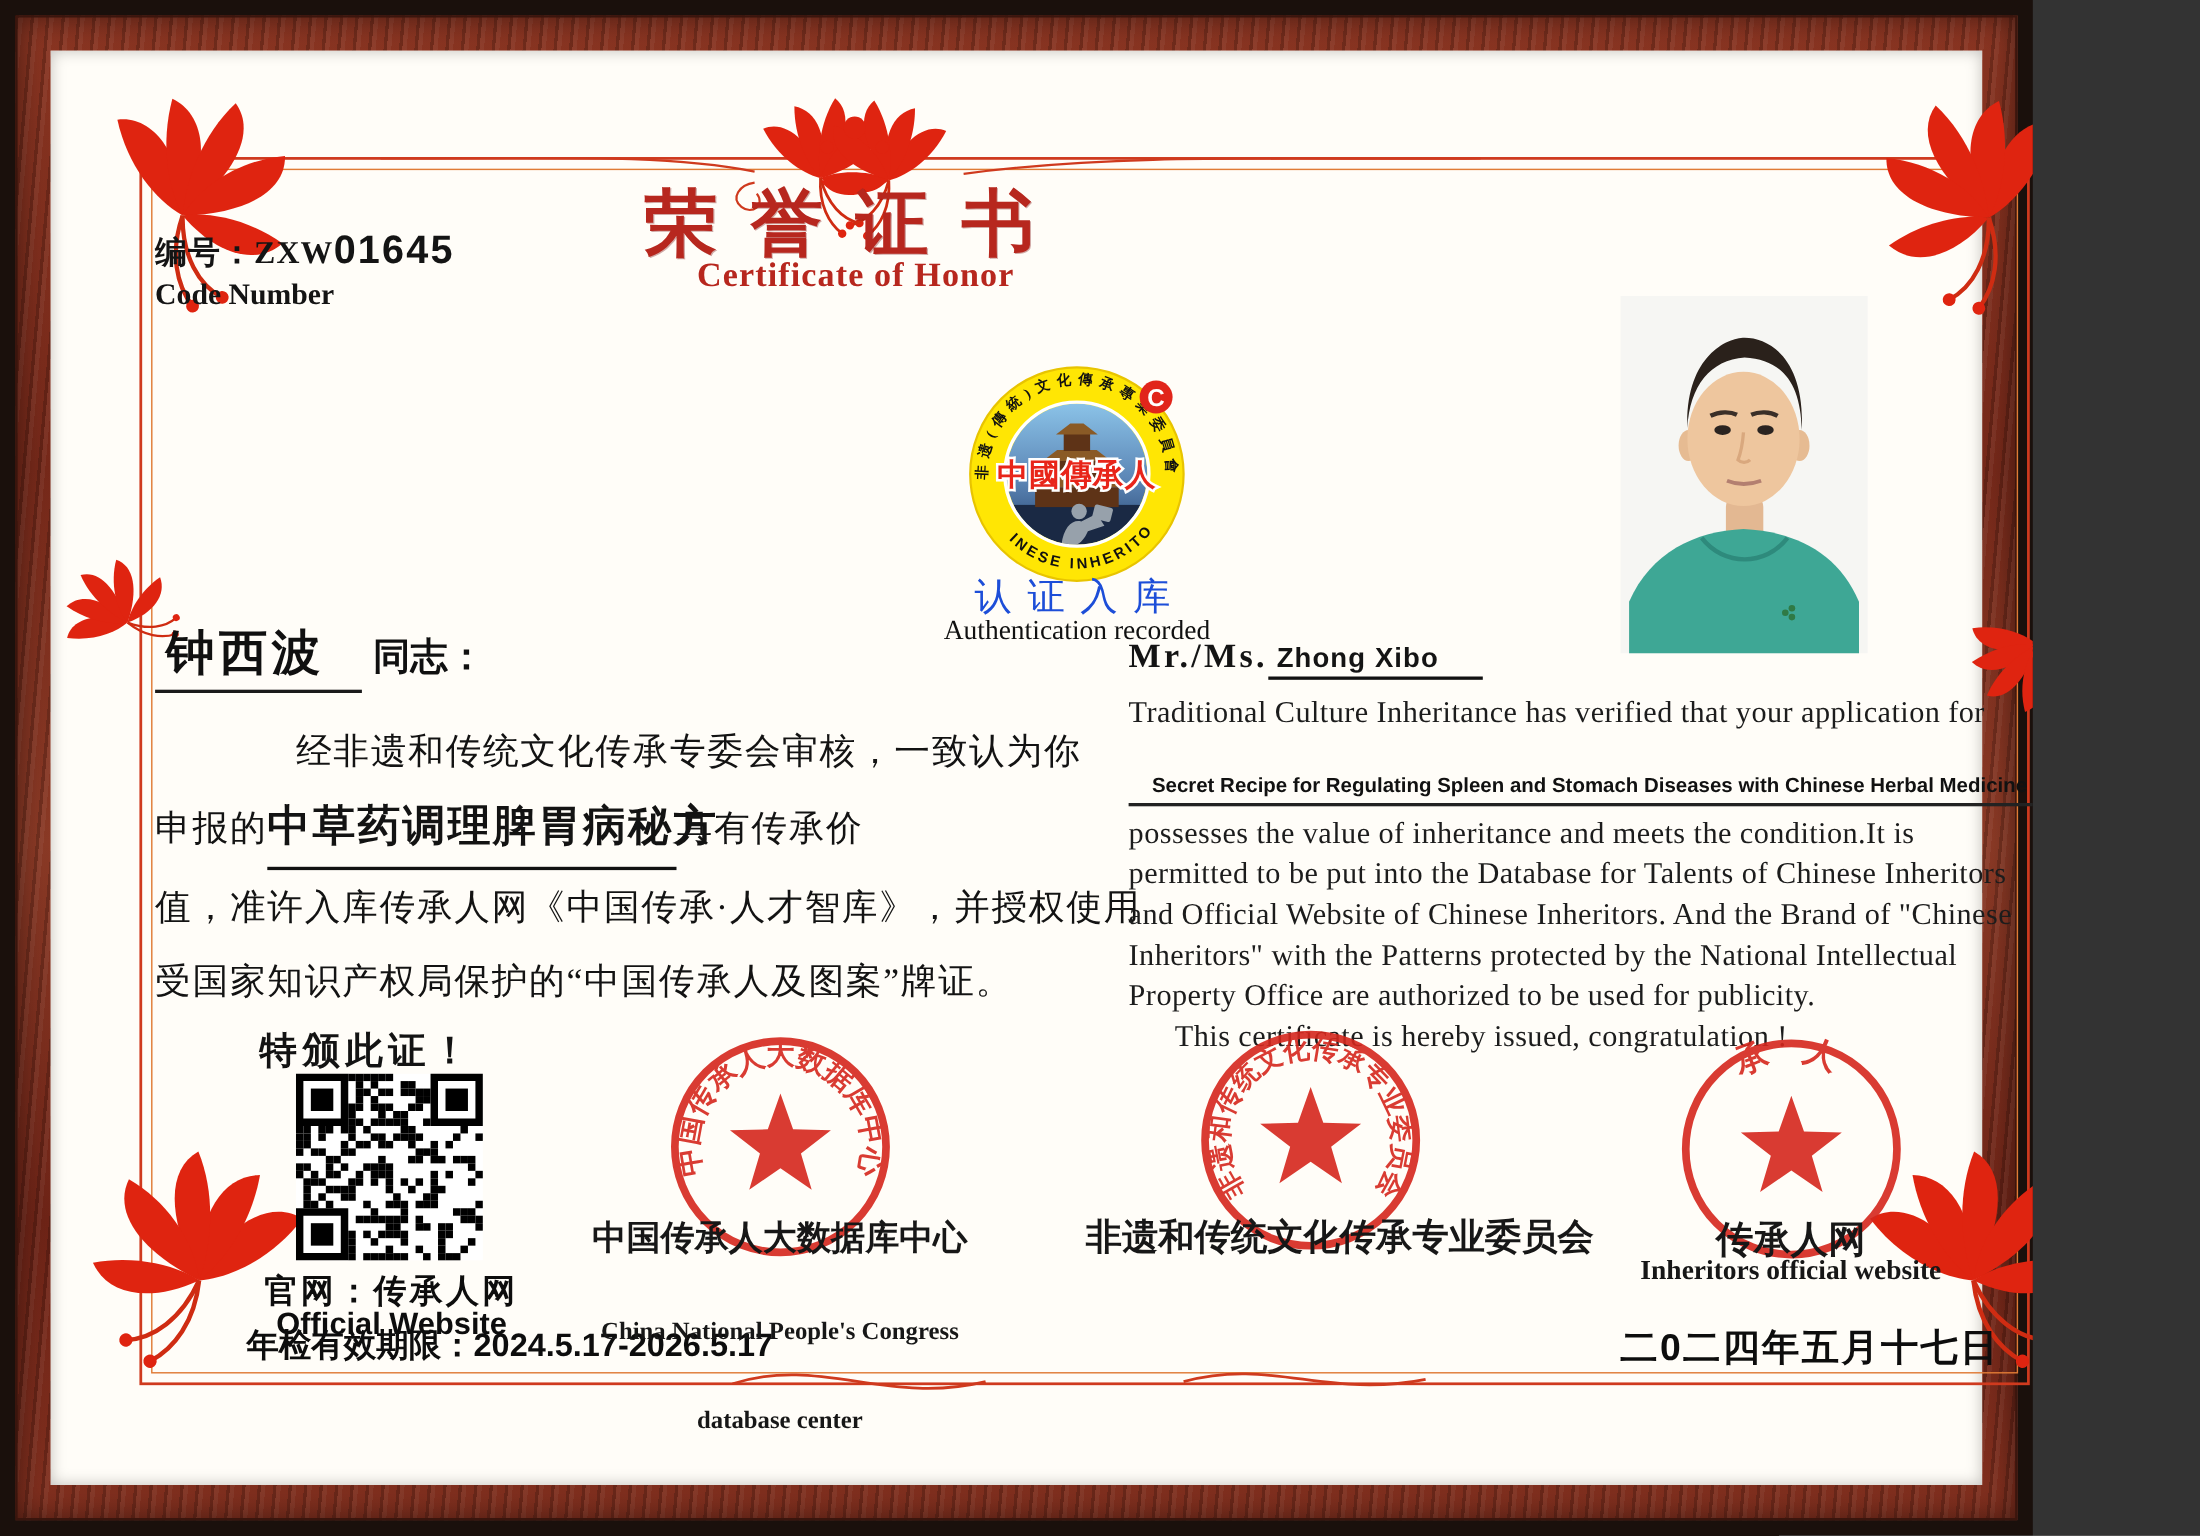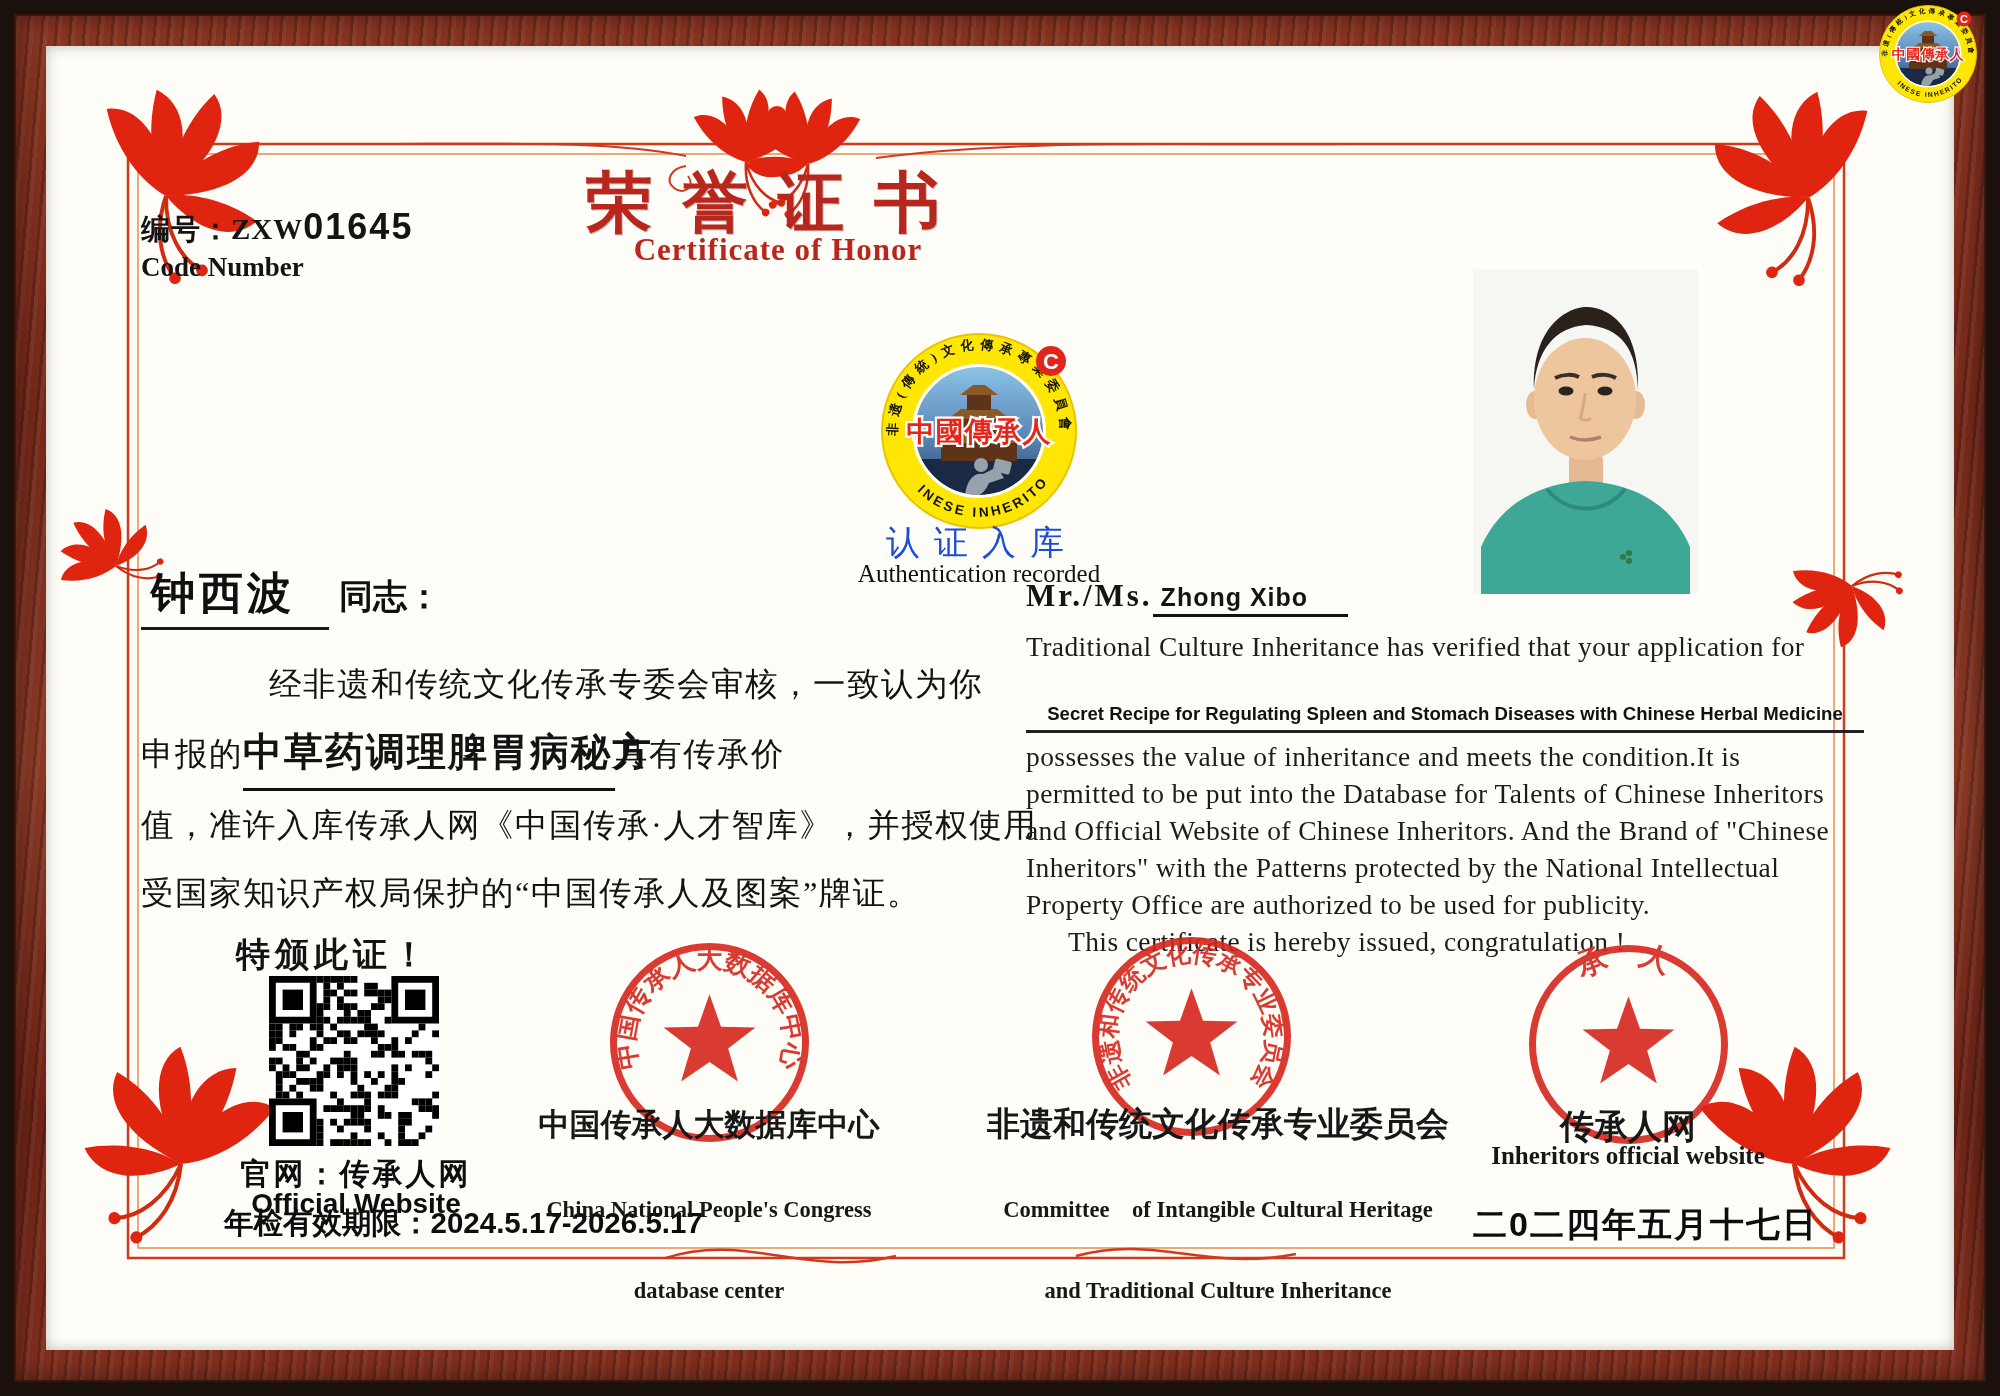--- a/index.html
+++ b/index.html
@@ -1,16 +1,16 @@
 <!DOCTYPE html>
 <html><head>
 <meta charset="utf-8">
 <style>
   html,body{margin:0;padding:0;background:#333;}
-  .page{position:relative;width:2000px;height:1396px;background:#1a100c;overflow:hidden;
+  .page{position:relative;width:1848px;height:1396px;background:#1a100c;overflow:hidden;
         font-family:"Liberation Serif","DejaVu Serif",serif;}
   .wood{position:absolute;inset:14px;
         background:
           repeating-linear-gradient(95deg, rgba(0,0,0,.18) 0 3px, rgba(255,255,255,.05) 3px 7px, rgba(0,0,0,0) 7px 14px),
           linear-gradient(180deg,#8a3522 0%,#76291a 30%,#8b3a26 55%,#6e2417 80%,#82301f 100%);
         box-shadow:inset 0 0 0 2px #3a150d, inset 0 0 28px rgba(0,0,0,.55);}
   .paper{position:absolute;inset:46px;background:#fffdf8;box-shadow:inset 0 0 14px rgba(0,0,0,.25);}
   .abs{position:absolute;}
   .nowrap{white-space:nowrap;}
   .center-x{transform:translateX(-50%);}
@@ -448,24 +448,20 @@
         <textPath href="#s3arc" startOffset="50%" text-anchor="middle">传 承 人 网</textPath>
       </text>
     </svg>
 
     <div class="abs cap-cn nowrap center-x" style="left:663px;top:1058px;font-size:31px">中国传承人大数据库中心</div>
     <div class="abs cap-en center-x" style="left:663px;top:1096px;width:520px">
       <div>China National People's Congress</div>
       <div>database center</div>
     </div>
     <div class="abs cap-cn nowrap center-x" style="left:1172px;top:1056px;font-size:33px">非遗和传统文化传承专业委员会</div>
-    <div class="abs cap-en center-x" style="left:1172px;top:1096px;width:560px">
-      <div>Committee    of Intangible Cultural Heritage</div>
-      <div>and Traditional Culture Inheritance</div>
-    </div>
     <div class="abs cap-cn nowrap center-x" style="left:1582px;top:1058px;font-size:34px">传承人网</div>
     <div class="abs cap-en nowrap center-x" style="left:1582px;top:1096px;font-size:25px">Inheritors official website</div>
 
     <div class="abs foot-bold nowrap" style="left:1427px;top:1156px;font-size:34px;letter-spacing:2px">二0二四年五月十七日</div>
   </div>
 
   <svg class="abs" style="left:1878px;top:4px" width="100" height="100" viewBox="0 0 200 200">
       <use href="#badge-g"></use>
     </svg>
 </div>

